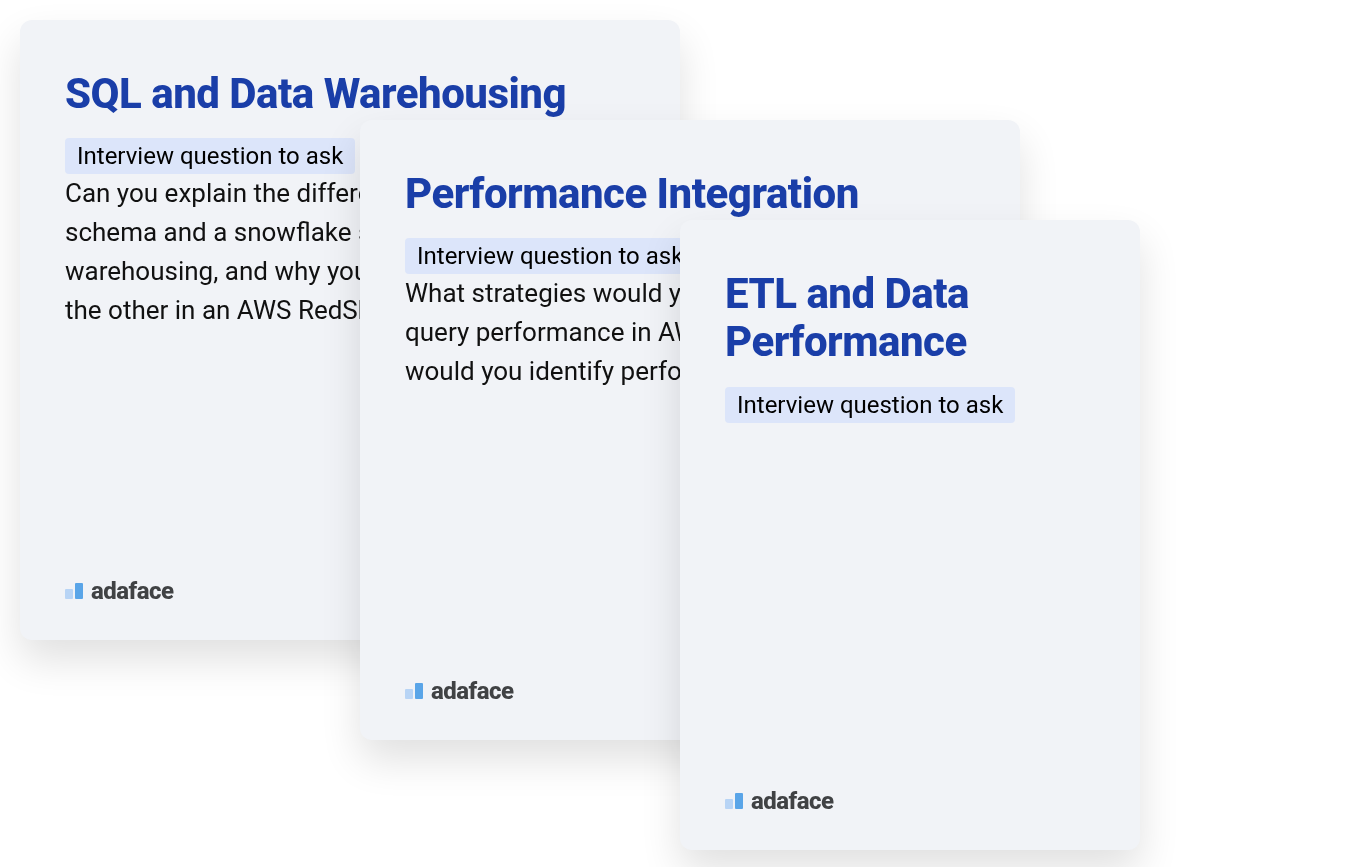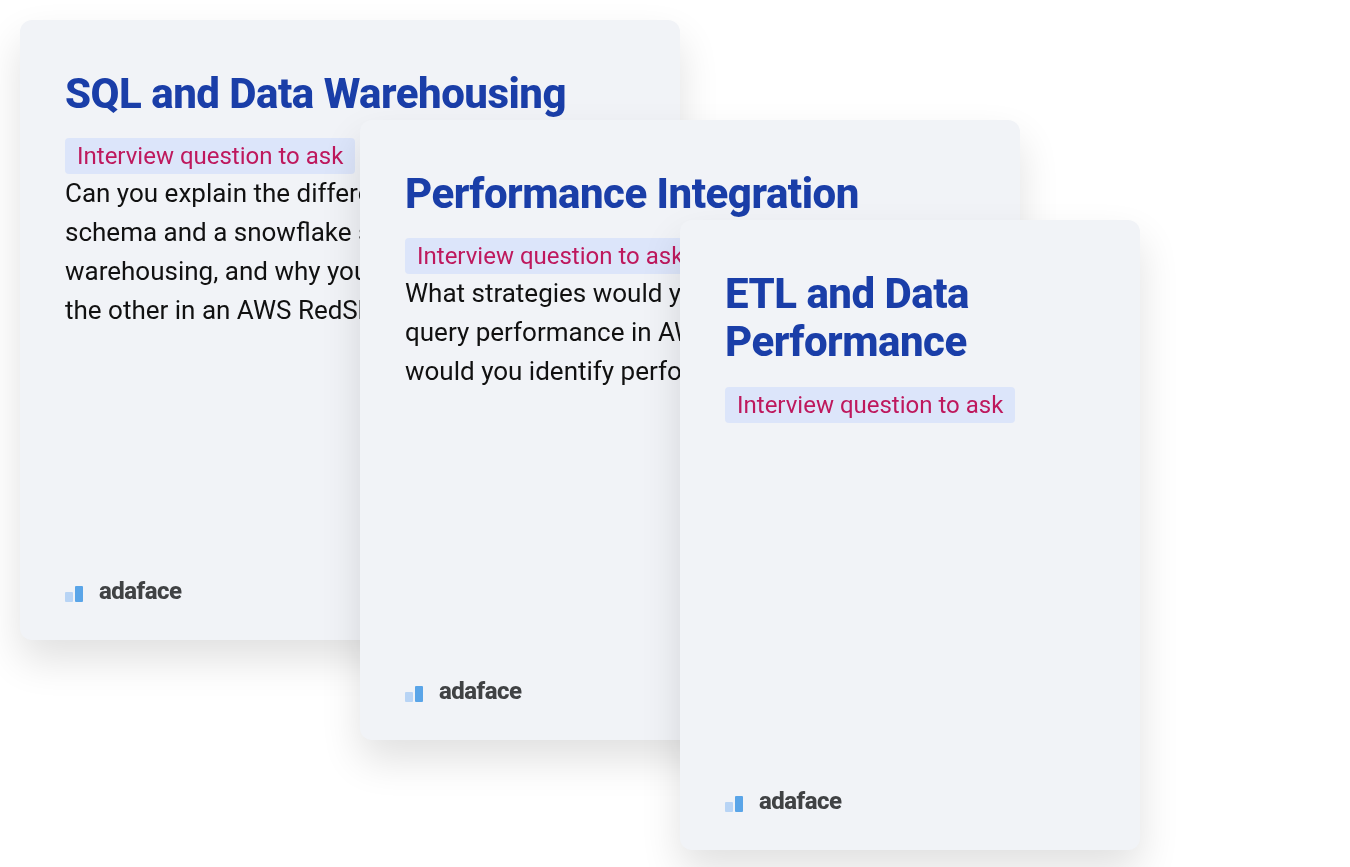--- a/index.html
+++ b/index.html
@@ -45,39 +45,39 @@
       color: #1a3ea8;
       font-size: 42px;
       font-weight: 800;
       line-height: 1.15;
       margin-bottom: 20px;
       letter-spacing: -0.5px;
     }
     .badge {
       display: inline-block;
       background: #dce5fa;
-      color: #be185d;
+      color: #000000;
       font-size: 24px;
       font-weight: 400;
       padding: 4px 12px;
       border-radius: 4px;
     }
     .card-body {
       color: #111111;
       font-size: 26px;
       line-height: 1.5;
       font-weight: 400;
     }
     .logo {
       position: absolute;
       bottom: 35px;
       left: 45px;
       display: flex;
-      align-items: center;
-      gap: 16px;
+      align-items: flex-start;
+      gap: 8px;
     }
     .logo-icon {
       display: flex;
       align-items: flex-end;
       gap: 2px;
       height: 22px;
     }
     .logo-bar {
       width: 8px;
       border-radius: 1px;

